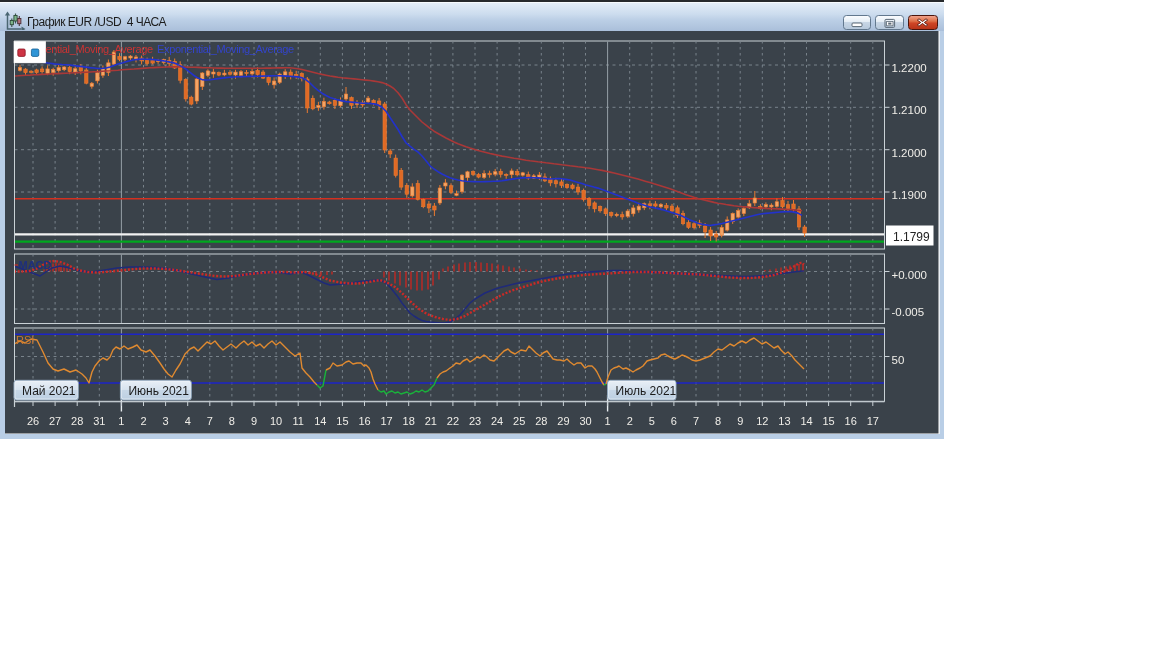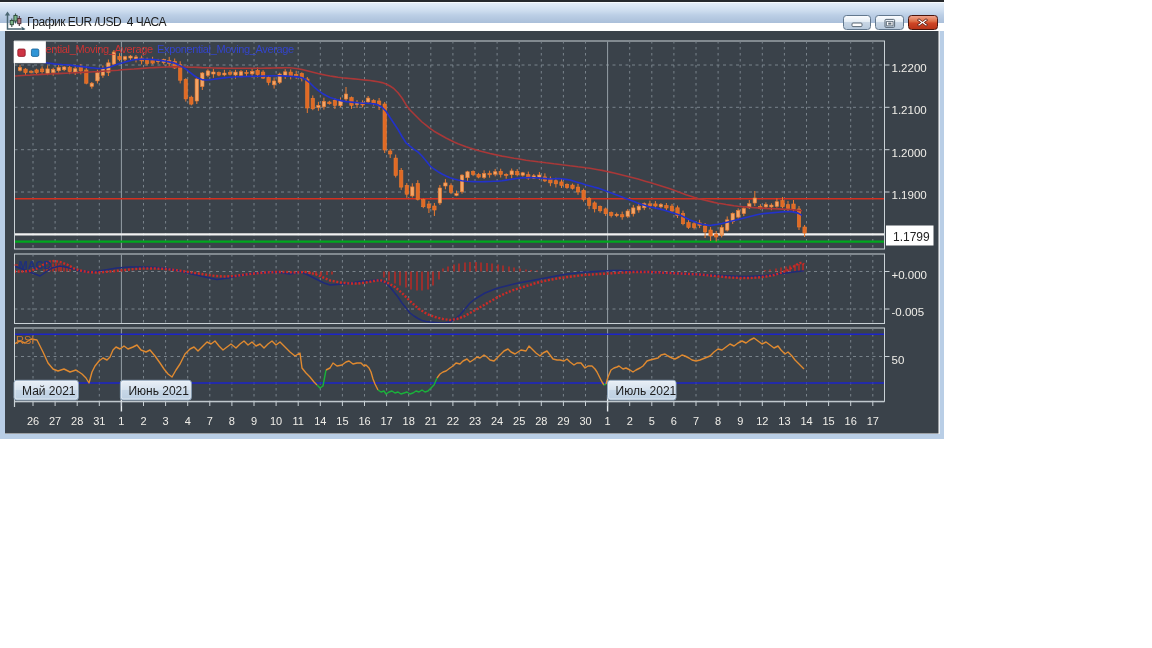--- a/index.html
+++ b/index.html
@@ -1,18 +1,18 @@
 <!DOCTYPE html>
 <html><head><meta charset="utf-8"><style>
 html,body{margin:0;padding:0;background:#ffffff;width:1152px;height:648px;overflow:hidden}
 *{box-sizing:border-box;font-family:"Liberation Sans",sans-serif}
 #win{position:absolute;left:0;top:0;width:944px;height:439px}
 #topedge{position:absolute;left:0;top:0;width:944px;height:2px;background:#26292c}
 #tophl{position:absolute;left:0;top:2px;width:944px;height:1.4px;background:#f6fafd}
-#title{position:absolute;left:0;top:3px;width:944px;height:20px;
+#title{position:absolute;left:0;top:3px;width:944px;height:28px;
  background:linear-gradient(#e3edf7 0%,#ccdcee 40%,#bccfe6 60%,#aabfda 100%)}
 #title .txt{position:absolute;left:27px;top:13px;font-size:12px;letter-spacing:-0.5px;line-height:12px;color:#1c1c1c;white-space:pre}
 #frameL{position:absolute;left:0;top:31px;width:5px;height:403px;background:#b9cee6}
 #frameR{position:absolute;left:938.5px;top:31px;width:5.5px;height:403px;background:#b9cee6;border-left:1.5px solid #e9eff6}
 #frameB{position:absolute;left:0;top:433.5px;width:944px;height:5.5px;background:#b9cee6}
 .btn{position:absolute;top:11.8px;height:15.6px;border-radius:3.5px;border:1px solid #62788e}
 .btn.std{background:linear-gradient(#fafcfe 0%,#e4edf5 45%,#c8d6e5 50%,#b7c9dc 100%)}
 #bmin{left:843px;width:28px}
 #bmax{left:874.5px;width:29.5px}
 #bclose{left:907.5px;width:30.5px;border:1.6px solid #4a150c;

